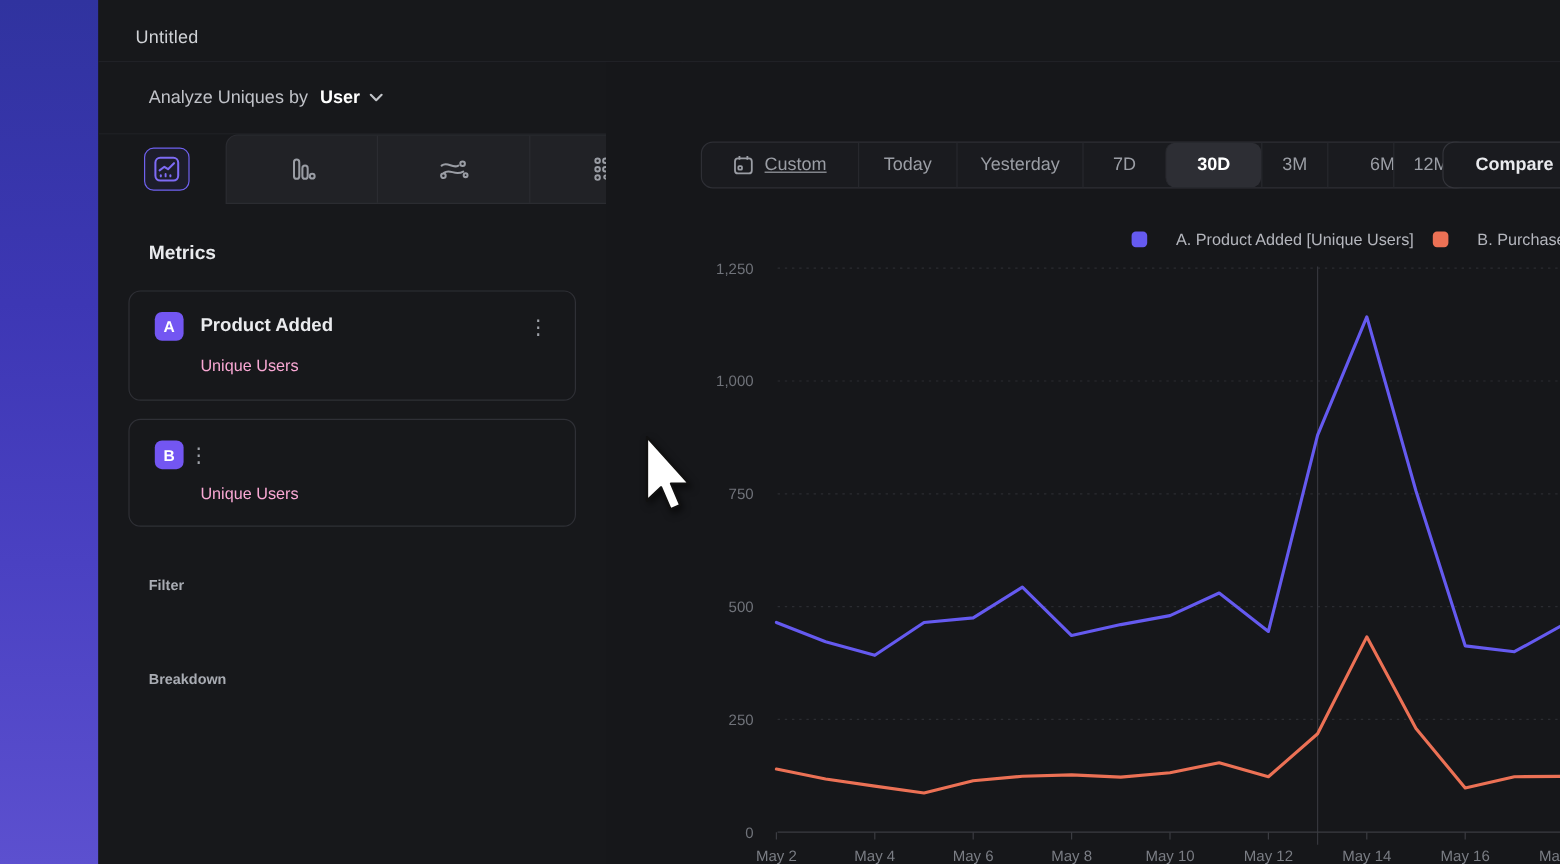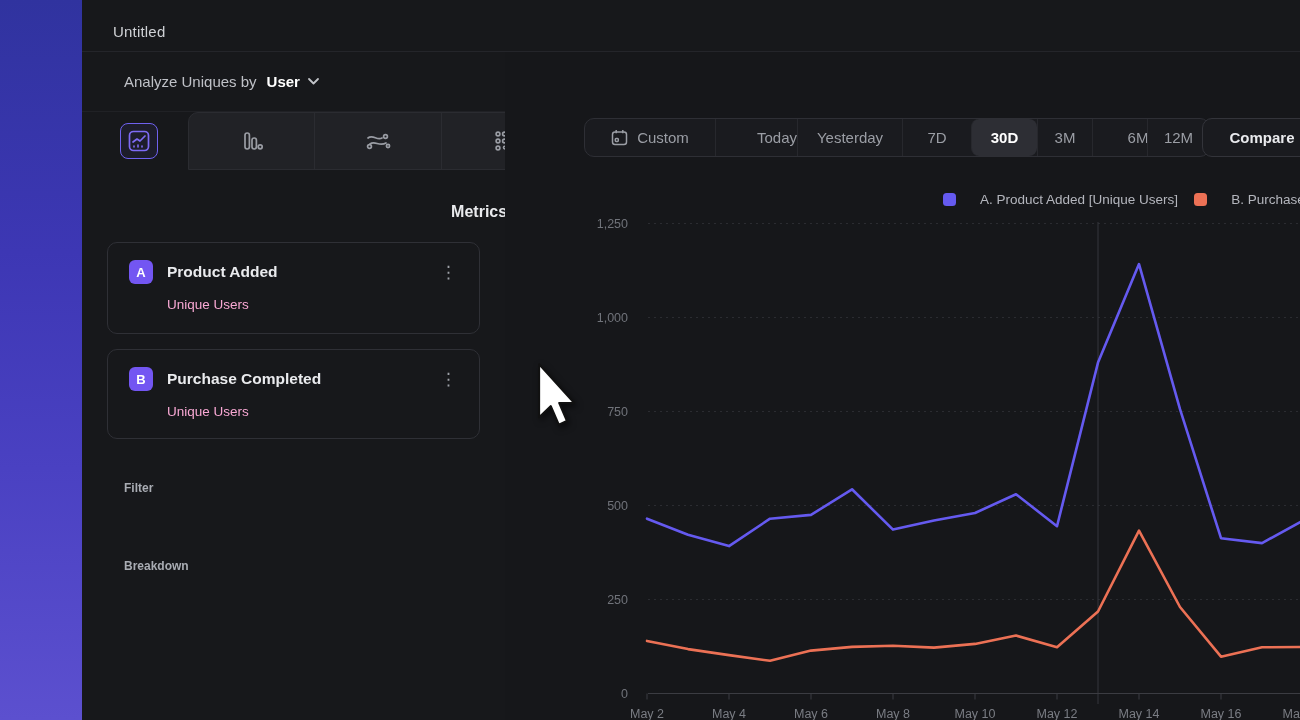--- a/index.html
+++ b/index.html
@@ -27,21 +27,21 @@
     border-radius:8px; display:flex; align-items:center; justify-content:center;
     background:rgba(102,90,240,.08); }
   .tab-strip { position:absolute; left:106px; top:0; right:0; height:58px;
     background:#212226; border:1px solid #2b2c31; border-radius:10px 10px 0 0;
     display:flex; }
   .tab-cell { flex:1; display:flex; align-items:center; justify-content:center; }
   .tab-cell + .tab-cell { border-left:1px solid #2b2c31; }
 
   .side-section { padding:0 48px 0 42px; }
   .section-head { display:flex; align-items:center; justify-content:space-between; }
-  .metrics-head { margin-top:33px;justify-content:flex-end; }
+  .metrics-head { margin-top:33px; }
   .metrics-title { font-size:16px; font-weight:bold; color:#e9eaed; }
   .dim-title { font-size:12px; font-weight:bold; color:#a9acb3; }
   .plus-btn { font-size:22px; line-height:14px; color:#cfd1d6; cursor:default; }
   .plus-dim { color:#8a8d94; }
 
   .metric-card { margin:0 25px; width:373px; border:1px solid #2f3036; border-radius:10px;
     padding:17px 18px 16px 21px; background:#17181b; }
   .card-a { margin-top:21px; height:92px; }
   .card-b { margin-top:15px; height:90px; }
   .card-top { display:flex; align-items:center; }
@@ -157,62 +157,61 @@
         <div class="card-top">
           <div class="badge" style="background:#7356f2">A</div>
           <div class="metric-name">Product Added</div>
           <div class="kebab">⋮</div>
         </div>
         <div class="metric-sub">Unique Users</div>
       </div>
       <div class="metric-card card-b">
         <div class="card-top">
           <div class="badge" style="background:#7356f2">B</div>
-          <div class="metric-name">Purchase Completed</div>
           <div class="kebab">⋮</div>
         </div>
         <div class="metric-sub">Unique Users</div>
       </div>
     </div>
 
   <div class="side-section section-head filter-head">
     <span class="dim-title">Filter</span>
     <span class="plus-btn plus-dim">+</span>
   </div>
   <div class="side-section section-head breakdown-head">
     <span class="dim-title">Breakdown</span>
     <span class="plus-btn plus-dim">+</span>
   </div>
 </div>
 
 <div class="chartpanel">
   <div class="toolbar" id="range-toolbar">
-      <div class="seg" style="width: 130px;">
+      <div class="seg" style="width: 130px; text-decoration: underline;">
         <span class="cal">
           <svg width="17" height="17" viewBox="0 0 17 17">
             <g fill="none" stroke="#9b9ea5" stroke-width="1.5">
               <rect x="1.5" y="3" width="14" height="12.5" rx="2.5"></rect>
               <line x1="5.2" y1="1" x2="5.2" y2="4.2"></line>
               <line x1="11.8" y1="1" x2="11.8" y2="4.2"></line>
               <rect x="4.3" y="9.4" width="3" height="3" rx="0.8"></rect>
             </g>
           </svg>
         </span>
         <span>Custom</span>
       </div>
-      <div class="seg" style="width: 82px; justify-content: flex-end;">
+      <div class="seg" style="width: 82px;">
         <span>Today</span>
       </div>
       <div class="seg" style="width: 105px;">
         <span>Yesterday</span>
       </div>
       <div class="seg" style="width: 69px;">
         <span>7D</span>
       </div>
-      <div class="seg active" style="width: 66px;">
+      <div class="seg active" style="width: 80px;">
         <span>30D</span>
       </div>
       <div class="seg" style="width: 55px;">
         <span>3M</span>
       </div>
       <div class="seg" style="width: 55px; padding-left: 36px;">
         <span>6M</span>
       </div>
       <div class="seg" style="width: 62px;">
         <span>12M</span>

